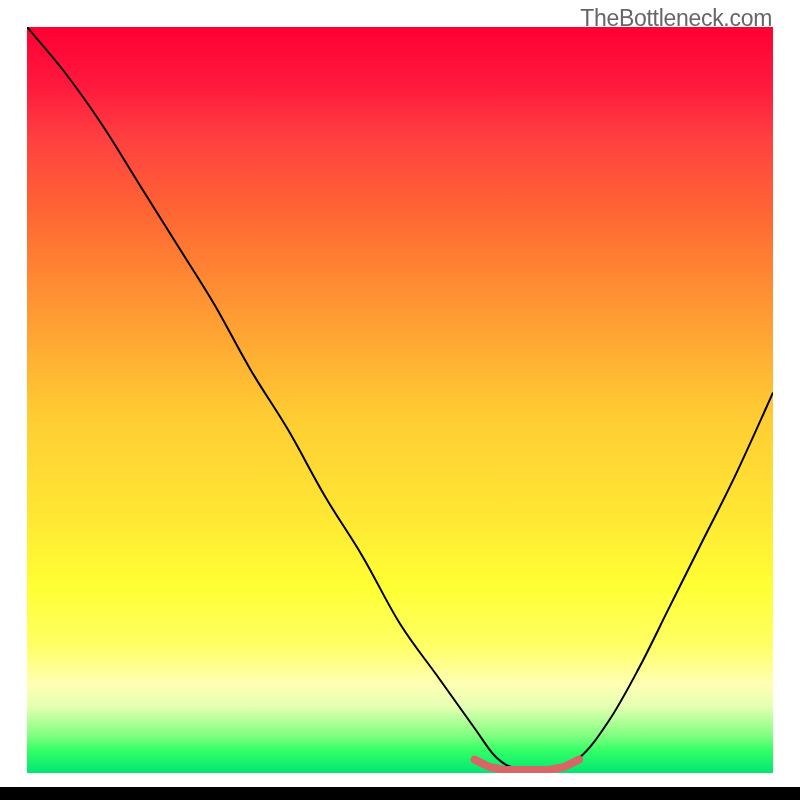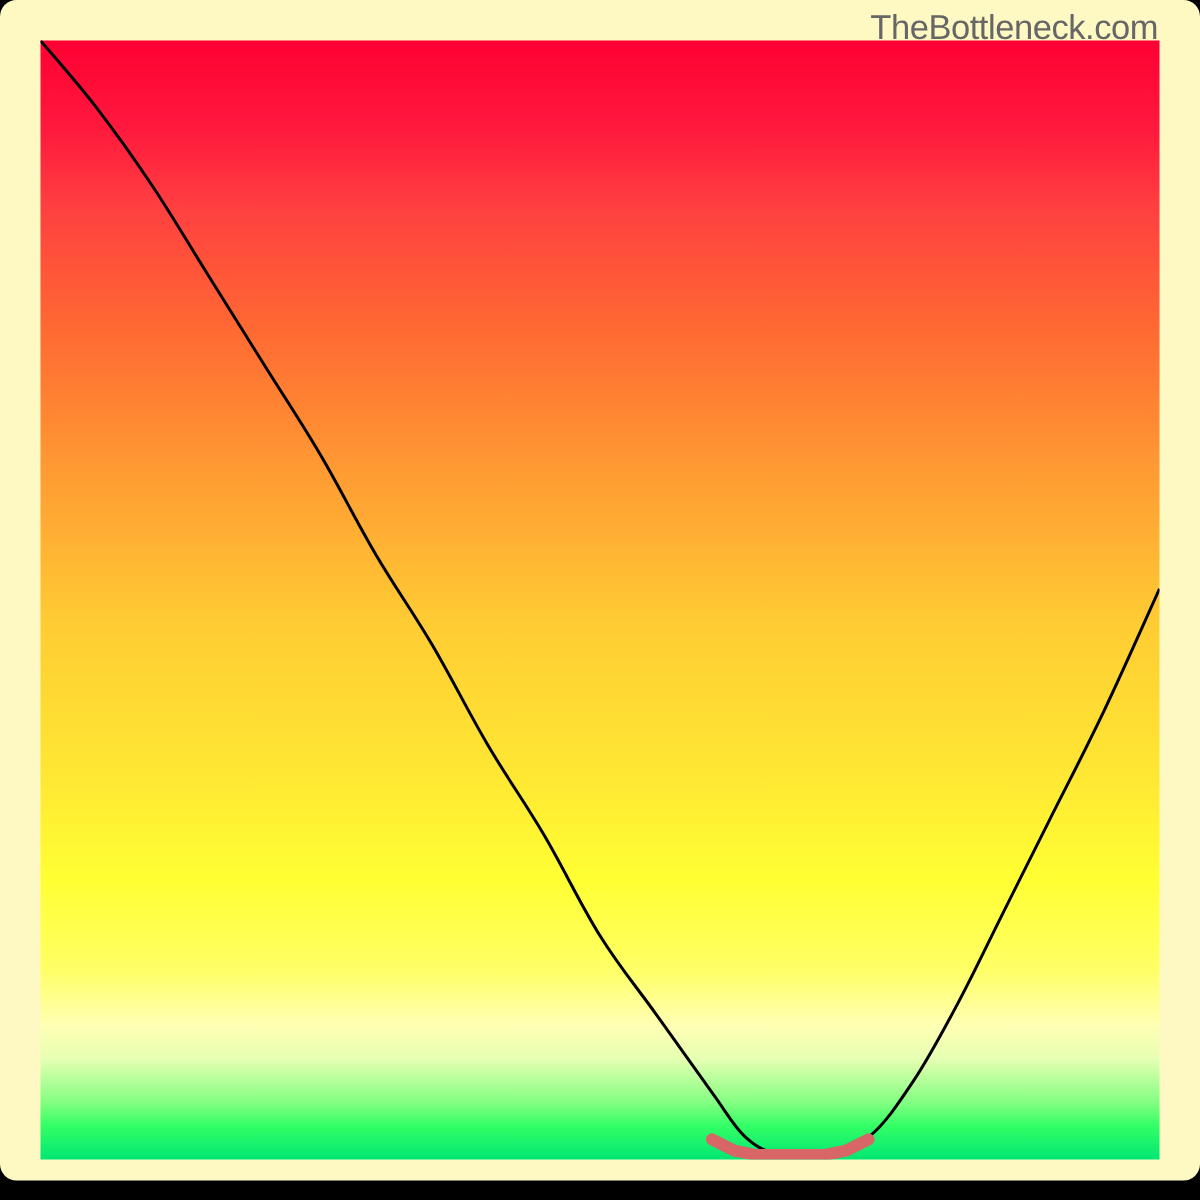--- a/index.html
+++ b/index.html
@@ -1,22 +1,21 @@
 <!DOCTYPE html>
 <html><head>
 <meta charset="utf-8">
 <style>
   * { margin: 0; padding: 0; box-sizing: border-box; }
   html, body { width: 800px; height: 800px; overflow: hidden; background: #000; }
   .chart-container {
     position: relative;
     width: 800px;
     height: 787px;
-    background: #fef9c3;
-    border-radius: 11px;
+    background: #ffffff;
   }
   .plot-area {
     position: absolute;
     left: 27px;
     top: 27px;
     width: 746px;
     height: 746px;
     background: linear-gradient(to bottom,
       #ff0033 0%,
       #ff1a3d 8%,

